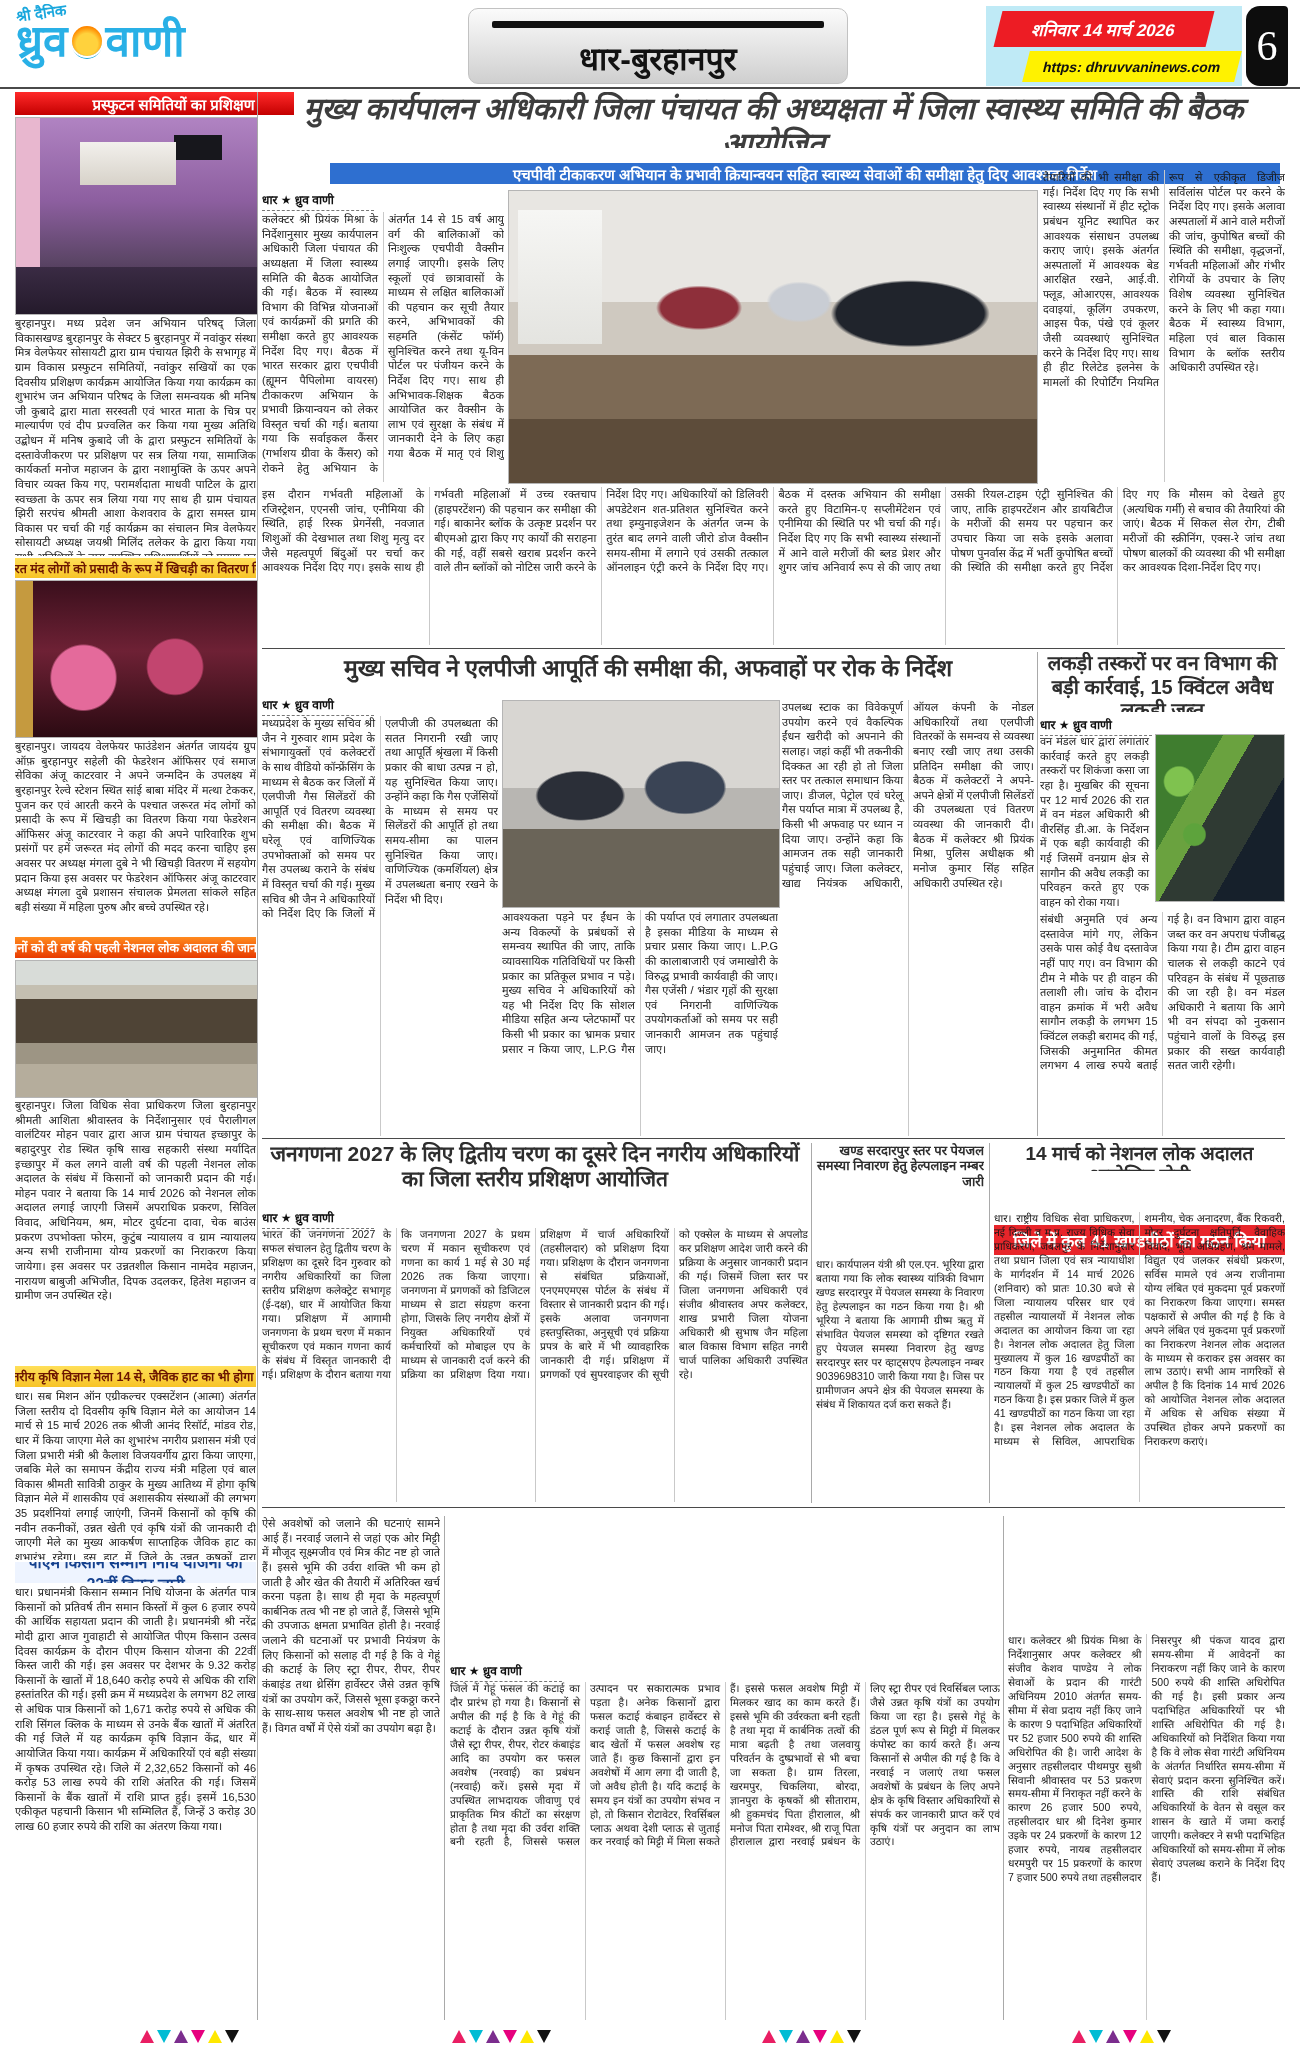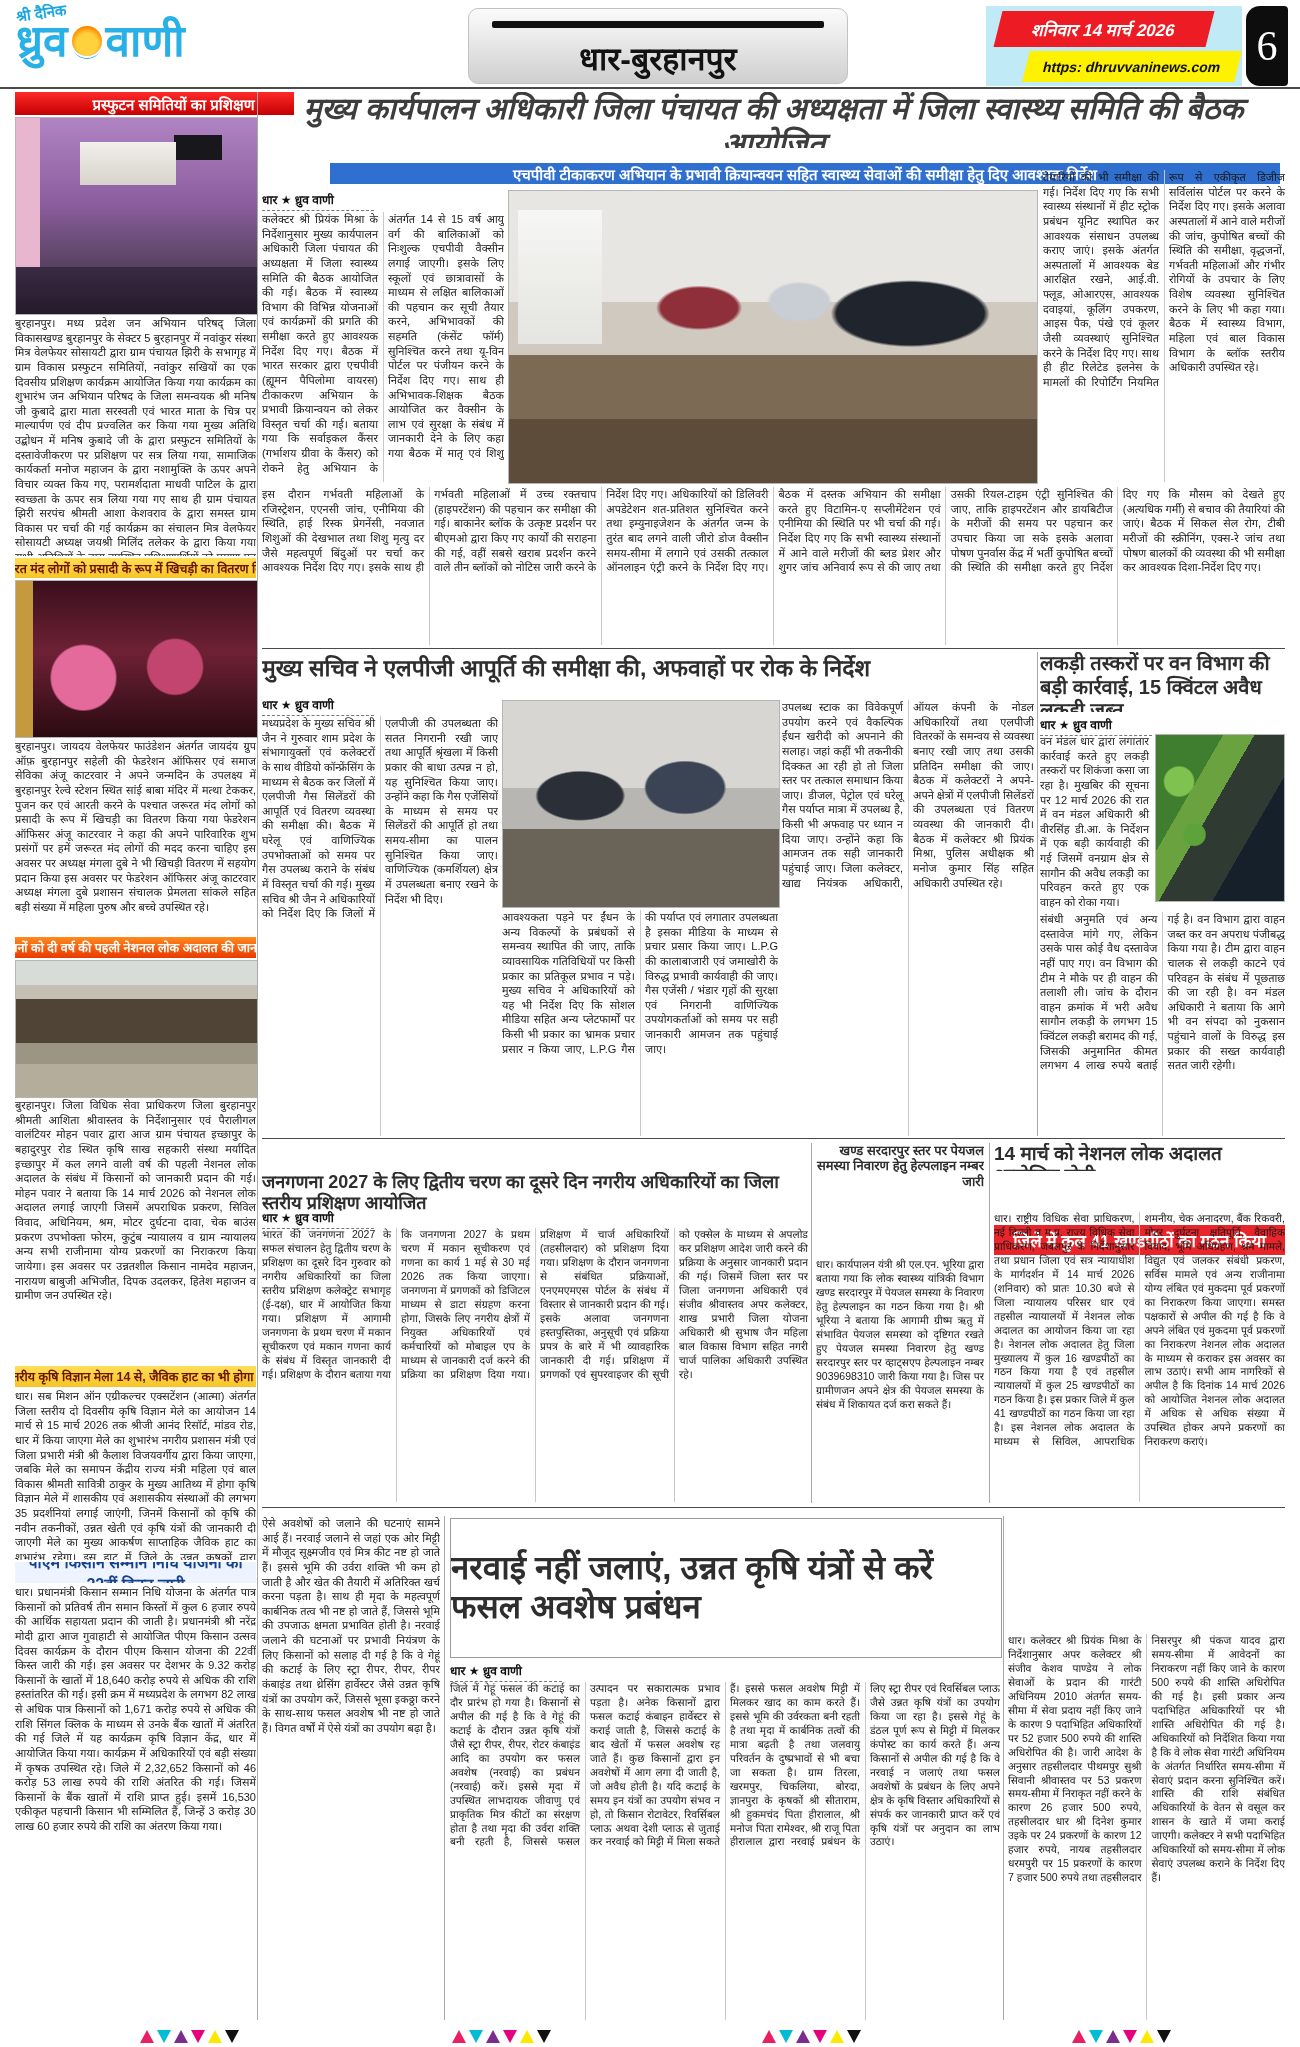--- a/index.html
+++ b/index.html
@@ -33,21 +33,21 @@
   .subbar{background:#2e6fd0;color:#ffffff;font-size:15px;font-weight:bold;text-align:center;
           display:flex;align-items:center;justify-content:center;}
   .hl-red{background:linear-gradient(180deg,#ff2a2a,#c40000);color:#fff;font-size:15px;font-weight:bold;
           text-align:center;display:flex;align-items:center;justify-content:center;padding-left:38px;}
   .hl-yellow{background:linear-gradient(180deg,#ffdf58,#f7c327);color:#6b1400;font-size:12.5px;font-weight:bold;
           display:flex;align-items:center;justify-content:center;white-space:nowrap;}
   .hl-orange{background:linear-gradient(180deg,#ff8a1e,#e83a00);color:#fff;font-size:12.5px;font-weight:bold;
           display:flex;align-items:center;justify-content:center;white-space:nowrap;}
   .hl-bluetext{color:#15418e;font-size:16px;font-weight:bold;text-align:center;background:#eef4ff;
           display:flex;align-items:center;justify-content:center;}
-  .hl-sec{font-weight:bold;color:#2e2e2e;text-align:left;line-height:1.18;}
+  .hl-sec{font-weight:bold;color:#2e2e2e;text-align:center;line-height:1.18;}
   .kicker-red{background:#e8252a;color:#fff;font-weight:bold;font-size:17px;text-align:center;
           display:flex;align-items:center;justify-content:center;}
   .boxed{border:1.5px solid #9a9a9a;}
   
   .byline{font-size:12px;font-weight:bold;color:#111;border-bottom:1px dashed #777;padding-bottom:2px;}
   .body-text{font-size:11px;line-height:1.33;text-align:justify;color:#191919;}
   .c2{column-count:2;column-gap:10px;column-rule:1px solid #c9c9c9;}
   .c4{column-count:4;column-gap:10px;column-rule:1px solid #c9c9c9;}
   .c6{column-count:6;column-gap:10px;column-rule:1px solid #c9c9c9;}
   
@@ -160,40 +160,39 @@
   <div class="abs hl-sec" style="left:1040px;top:652px;width:245px;height:60px;font-size:20px;">लकड़ी तस्करों पर वन विभाग की बड़ी कार्रवाई, 15 क्विंटल अवैध लकड़ी जब्त</div>
   <div class="abs byline" style="left:1040px;top:716px;width:112px;">धार ★ ध्रुव वाणी</div>
   <div class="abs" style="left:1040px;top:734px;width:245px;height:174px;">
     <div class="photo photo-wood" style="float:right;width:128px;height:166px;margin:0 0 4px 6px;"></div>
     <div class="body-text">वन मंडल धार द्वारा लगातार कार्रवाई करते हुए लकड़ी तस्करों पर शिकंजा कसा जा रहा है। मुखबिर की सूचना पर 12 मार्च 2026 की रात में वन मंडल अधिकारी श्री वीरसिंह डी.आ. के निर्देशन में एक बड़ी कार्यवाही की गई जिसमें वनग्राम क्षेत्र से सागौन की अवैध लकड़ी का परिवहन करते हुए एक वाहन को रोका गया।</div>
   </div>
   <div class="abs body-text c2" style="left:1040px;top:912px;width:245px;height:224px;">संबंधी अनुमति एवं अन्य दस्तावेज मांगे गए, लेकिन उसके पास कोई वैध दस्तावेज नहीं पाए गए। वन विभाग की टीम ने मौके पर ही वाहन की तलाशी ली। जांच के दौरान वाहन क्रमांक में भरी अवैध सागौन लकड़ी के लगभग 15 क्विंटल लकड़ी बरामद की गई, जिसकी अनुमानित कीमत लगभग 4 लाख रुपये बताई गई है। वन विभाग द्वारा वाहन जब्त कर वन अपराध पंजीबद्ध किया गया है। टीम द्वारा वाहन चालक से लकड़ी काटने एवं परिवहन के संबंध में पूछताछ की जा रही है। वन मंडल अधिकारी ने बताया कि आगे भी वन संपदा को नुकसान पहुंचाने वालों के विरुद्ध इस प्रकार की सख्त कार्यवाही सतत जारी रहेगी।</div>
 
   <div class="abs hline" style="left:262px;top:1138px;width:1023px;height:1px;"></div>
 
-  <div class="abs hl-sec" style="left:262px;top:1172px;width:546px;height:62px;font-size:18px;">जनगणना 2027 के लिए द्वितीय चरण का दूसरे दिन नगरीय अधिकारियों का जिला स्तरीय प्रशिक्षण आयोजित</div>
+  <div class="abs hl-sec" style="left:262px;top:1142px;width:546px;height:62px;font-size:21px;">जनगणना 2027 के लिए द्वितीय चरण का दूसरे दिन नगरीय अधिकारियों का जिला स्तरीय प्रशिक्षण आयोजित</div>
   <div class="abs byline" style="left:262px;top:1209px;width:112px;">धार ★ ध्रुव वाणी</div>
   <div class="abs body-text c4" style="left:262px;top:1228px;width:546px;height:274px;font-size:10.5px;">भारत की जनगणना 2027 के सफल संचालन हेतु द्वितीय चरण के प्रशिक्षण का दूसरे दिन गुरुवार को नगरीय अधिकारियों का जिला स्तरीय प्रशिक्षण कलेक्ट्रेट सभागृह (ई-दक्ष), धार में आयोजित किया गया। प्रशिक्षण में आगामी जनगणना के प्रथम चरण में मकान सूचीकरण एवं मकान गणना कार्य के संबंध में विस्तृत जानकारी दी गई। प्रशिक्षण के दौरान बताया गया कि जनगणना 2027 के प्रथम चरण में मकान सूचीकरण एवं गणना का कार्य 1 मई से 30 मई 2026 तक किया जाएगा। जनगणना में प्रगणकों को डिजिटल माध्यम से डाटा संग्रहण करना होगा, जिसके लिए नगरीय क्षेत्रों में नियुक्त अधिकारियों एवं कर्मचारियों को मोबाइल एप के माध्यम से जानकारी दर्ज करने की प्रक्रिया का प्रशिक्षण दिया गया। प्रशिक्षण में चार्ज अधिकारियों (तहसीलदार) को प्रशिक्षण दिया गया। प्रशिक्षण के दौरान जनगणना से संबंधित प्रक्रियाओं, एनएमएमएस पोर्टल के संबंध में विस्तार से जानकारी प्रदान की गई। इसके अलावा जनगणना हस्तपुस्तिका, अनुसूची एवं प्रक्रिया प्रपत्र के बारे में भी व्यावहारिक जानकारी दी गई। प्रशिक्षण में प्रगणकों एवं सुपरवाइजर की सूची को एक्सेल के माध्यम से अपलोड कर प्रशिक्षण आदेश जारी करने की प्रक्रिया के अनुसार जानकारी प्रदान की गई। जिसमें जिला स्तर पर जिला जनगणना अधिकारी एवं संजीव श्रीवास्तव अपर कलेक्टर, शाख प्रभारी जिला योजना अधिकारी श्री सुभाष जैन महिला बाल विकास विभाग सहित नगरी चार्ज पालिका अधिकारी उपस्थित रहे।</div>
 
   <div class="abs vline" style="left:811px;top:1143px;height:360px;"></div>
 
   <div class="abs hl-sec" style="left:816px;top:1143px;width:168px;height:110px;font-size:13px;text-align:right;">खण्ड सरदारपुर स्तर पर पेयजल समस्या निवारण हेतु हेल्पलाइन नम्बर जारी</div>
   <div class="abs body-text" style="left:816px;top:1258px;width:168px;height:244px;font-size:10.5px;">धार। कार्यपालन यंत्री श्री एल.एन. भूरिया द्वारा बताया गया कि लोक स्वास्थ्य यांत्रिकी विभाग खण्ड सरदारपुर में पेयजल समस्या के निवारण हेतु हेल्पलाइन का गठन किया गया है। श्री भूरिया ने बताया कि आगामी ग्रीष्म ऋतु में संभावित पेयजल समस्या को दृष्टिगत रखते हुए पेयजल समस्या निवारण हेतु खण्ड सरदारपुर स्तर पर व्हाट्सएप हेल्पलाइन नम्बर 9039698310 जारी किया गया है। जिस पर ग्रामीणजन अपने क्षेत्र की पेयजल समस्या के संबंध में शिकायत दर्ज करा सकते हैं।</div>
 
   <div class="abs vline" style="left:989px;top:1143px;height:360px;"></div>
 
   <div class="abs hl-sec" style="left:994px;top:1143px;width:291px;height:28px;font-size:19px;">14 मार्च को नेशनल लोक अदालत आयोजित होगी</div>
   <div class="abs kicker-red" style="left:994px;top:1225px;width:291px;height:30px;">जिले में कुल 41 खण्डपीठों का गठन किया</div>
   <div class="abs body-text c2" style="left:994px;top:1212px;width:291px;height:290px;font-size:10.5px;">धार। राष्ट्रीय विधिक सेवा प्राधिकरण, नई दिल्ली व म.प्र. राज्य विधिक सेवा प्राधिकरण, जबलपुर के निर्देशानुसार तथा प्रधान जिला एवं सत्र न्यायाधीश के मार्गदर्शन में 14 मार्च 2026 (शनिवार) को प्रातः 10.30 बजे से जिला न्यायालय परिसर धार एवं तहसील न्यायालयों में नेशनल लोक अदालत का आयोजन किया जा रहा है। नेशनल लोक अदालत हेतु जिला मुख्यालय में कुल 16 खण्डपीठों का गठन किया गया है एवं तहसील न्यायालयों में कुल 25 खण्डपीठों का गठन किया है। इस प्रकार जिले में कुल 41 खण्डपीठों का गठन किया जा रहा है। इस नेशनल लोक अदालत के माध्यम से सिविल, आपराधिक शमनीय, चेक अनादरण, बैंक रिकवरी, मोटर दुर्घटना क्षतिपूर्ति, वैवाहिक विवाद, भूमि अधिग्रहण, श्रम मामले, विद्युत एवं जलकर संबंधी प्रकरण, सर्विस मामले एवं अन्य राजीनामा योग्य लंबित एवं मुकदमा पूर्व प्रकरणों का निराकरण किया जाएगा। समस्त पक्षकारों से अपील की गई है कि वे अपने लंबित एवं मुकदमा पूर्व प्रकरणों का निराकरण नेशनल लोक अदालत के माध्यम से कराकर इस अवसर का लाभ उठाएं। सभी आम नागरिकों से अपील है कि दिनांक 14 मार्च 2026 को आयोजित नेशनल लोक अदालत में अधिक से अधिक संख्या में उपस्थित होकर अपने प्रकरणों का निराकरण कराएं।</div>
 
   <div class="abs hline" style="left:262px;top:1507px;width:1023px;height:1px;"></div>
 
   <div class="abs body-text" style="left:262px;top:1516px;width:178px;height:504px;">ऐसे अवशेषों को जलाने की घटनाएं सामने आई हैं। नरवाई जलाने से जहां एक ओर मिट्टी में मौजूद सूक्ष्मजीव एवं मित्र कीट नष्ट हो जाते हैं। इससे भूमि की उर्वरा शक्ति भी कम हो जाती है और खेत की तैयारी में अतिरिक्त खर्च करना पड़ता है। साथ ही मृदा के महत्वपूर्ण कार्बनिक तत्व भी नष्ट हो जाते हैं, जिससे भूमि की उपजाऊ क्षमता प्रभावित होती है। नरवाई जलाने की घटनाओं पर प्रभावी नियंत्रण के लिए किसानों को सलाह दी गई है कि वे गेहूं की कटाई के लिए स्ट्रा रीपर, रीपर, रीपर कंबाइंड तथा थ्रेसिंग हार्वेस्टर जैसे उन्नत कृषि यंत्रों का उपयोग करें, जिससे भूसा इकठ्ठा करने के साथ-साथ फसल अवशेष भी नष्ट हो जाते हैं। विगत वर्षों में ऐसे यंत्रों का उपयोग बढ़ा है।</div>
   <div class="abs vline" style="left:444px;top:1516px;height:504px;"></div>
-  <div class="abs hl-sec boxed" style="left:450px;top:1518px;width:550px;height:138px;font-size:33px;display:flex;align-items:center;justify-content:center;">नरवाई नहीं जलाएं, उन्नत कृषि यंत्रों से करें फसल अवशेष प्रबंधन</div>
   <div class="abs byline" style="left:450px;top:1662px;width:112px;">धार ★ ध्रुव वाणी</div>
   <div class="abs body-text c4" style="left:450px;top:1682px;width:550px;height:338px;font-size:10.5px;">जिले में गेहूं फसल की कटाई का दौर प्रारंभ हो गया है। किसानों से अपील की गई है कि वे गेहूं की कटाई के दौरान उन्नत कृषि यंत्रों जैसे स्ट्रा रीपर, रीपर, रोटर कंबाइंड आदि का उपयोग कर फसल अवशेष (नरवाई) का प्रबंधन (नरवाई) करें। इससे मृदा में उपस्थित लाभदायक जीवाणु एवं प्राकृतिक मित्र कीटों का संरक्षण होता है तथा मृदा की उर्वरा शक्ति बनी रहती है, जिससे फसल उत्पादन पर सकारात्मक प्रभाव पड़ता है। अनेक किसानों द्वारा फसल कटाई कंबाइन हार्वेस्टर से कराई जाती है, जिससे कटाई के बाद खेतों में फसल अवशेष रह जाते हैं। कुछ किसानों द्वारा इन अवशेषों में आग लगा दी जाती है, जो अवैध होती है। यदि कटाई के समय इन यंत्रों का उपयोग संभव न हो, तो किसान रोटावेटर, रिवर्सिबल प्लाऊ अथवा देशी प्लाऊ से जुताई कर नरवाई को मिट्टी में मिला सकते हैं। इससे फसल अवशेष मिट्टी में मिलकर खाद का काम करते हैं। इससे भूमि की उर्वरकता बनी रहती है तथा मृदा में कार्बनिक तत्वों की मात्रा बढ़ती है तथा जलवायु परिवर्तन के दुष्प्रभावों से भी बचा जा सकता है। ग्राम तिरला, खरमपुर, चिकलिया, बोरदा, ज्ञानपुरा के कृषकों श्री सीताराम, श्री हुकमचंद पिता हीरालाल, श्री मनोज पिता रामेश्वर, श्री राजू पिता हीरालाल द्वारा नरवाई प्रबंधन के लिए स्ट्रा रीपर एवं रिवर्सिबल प्लाऊ जैसे उन्नत कृषि यंत्रों का उपयोग किया जा रहा है। इससे गेहूं के डंठल पूर्ण रूप से मिट्टी में मिलकर कंपोस्ट का कार्य करते हैं। अन्य किसानों से अपील की गई है कि वे नरवाई न जलाएं तथा फसल अवशेषों के प्रबंधन के लिए अपने क्षेत्र के कृषि विस्तार अधिकारियों से संपर्क कर जानकारी प्राप्त करें एवं कृषि यंत्रों पर अनुदान का लाभ उठाएं।</div>
 
   <div class="abs vline" style="left:1003px;top:1516px;height:504px;"></div>
 
   <div class="abs body-text c2" style="left:1008px;top:1634px;width:277px;height:386px;font-size:10.5px;">धार। कलेक्टर श्री प्रियंक मिश्रा के निर्देशानुसार अपर कलेक्टर श्री संजीव केशव पाण्डेय ने लोक सेवाओं के प्रदान की गारंटी अधिनियम 2010 अंतर्गत समय-सीमा में सेवा प्रदाय नहीं किए जाने के कारण 9 पदाभिहित अधिकारियों पर 52 हजार 500 रुपये की शास्ति अधिरोपित की है। जारी आदेश के अनुसार तहसीलदार पीथमपुर सुश्री सिवानी श्रीवास्तव पर 53 प्रकरण समय-सीमा में निराकृत नहीं करने के कारण 26 हजार 500 रुपये, तहसीलदार धार श्री दिनेश कुमार उइके पर 24 प्रकरणों के कारण 12 हजार रुपये, नायब तहसीलदार धरमपुरी पर 15 प्रकरणों के कारण 7 हजार 500 रुपये तथा तहसीलदार निसरपुर श्री पंकज यादव द्वारा समय-सीमा में आवेदनों का निराकरण नहीं किए जाने के कारण 500 रुपये की शास्ति अधिरोपित की गई है। इसी प्रकार अन्य पदाभिहित अधिकारियों पर भी शास्ति अधिरोपित की गई है। अधिकारियों को निर्देशित किया गया है कि वे लोक सेवा गारंटी अधिनियम के अंतर्गत निर्धारित समय-सीमा में सेवाएं प्रदान करना सुनिश्चित करें। शास्ति की राशि संबंधित अधिकारियों के वेतन से वसूल कर शासन के खाते में जमा कराई जाएगी। कलेक्टर ने सभी पदाभिहित अधिकारियों को समय-सीमा में लोक सेवाएं उपलब्ध कराने के निर्देश दिए हैं।</div>
 
   <div class="abs regmark" style="left:140px;top:2030px;">
     <span class="tri up" style="--c:#e91e63"></span>
       <span class="tri dn" style="--c:#00bcd4"></span>

